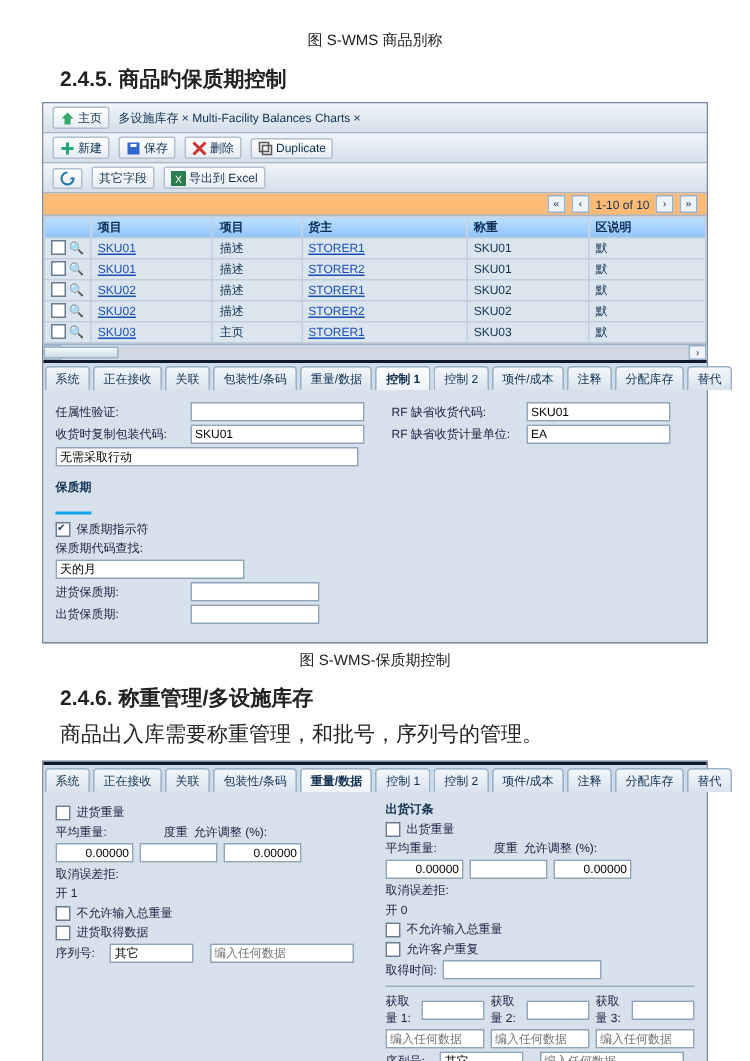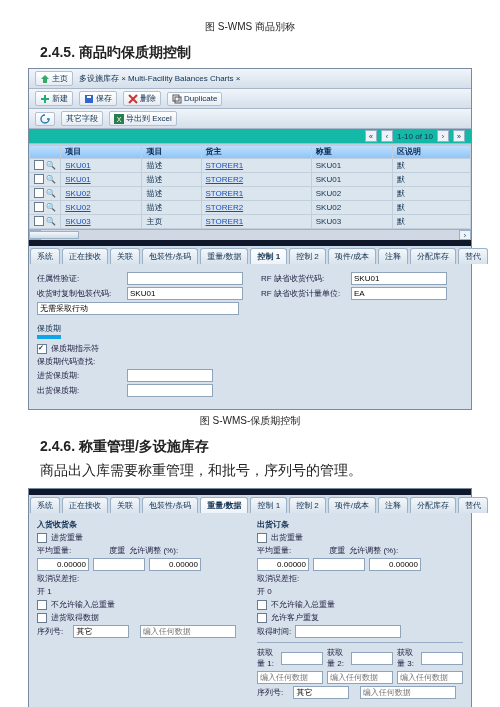--- a/index.html
+++ b/index.html
@@ -14,33 +14,33 @@
   .ico { width:10px; height:10px; display:inline-block; }
   .ico svg { width:100%; height:100%; }
   .hdr-blue { background:linear-gradient(#bfe0ff,#8ec4f8); color:#0a2a55; font-weight:bold; padding:2px 4px; border:1px solid #7aa6d6; font-size:8px; }
   .tbl { width:100%; border-collapse:collapse; }
   .tbl th { text-align:left; }
   .tbl td, .tbl th { border:1px solid #c2cedb; padding:1px 4px; white-space:nowrap; overflow:hidden; text-overflow:ellipsis; font-size:8px; }
   .tbl tr td:first-child { width:22px; }
   .chk { display:inline-block; width:8px; height:8px; border:1px solid #6b7b8f; background:#fff; vertical-align:middle; }
   .chk.on::after { content:"✔"; font-size:7px; color:#27496d; position:relative; top:-2px; left:0; }
   .link { color:#1a4eb8; text-decoration:underline; }
-  .pager { display:flex; justify-content:flex-end; align-items:center; gap:4px; padding:1px 6px; background:#14b8a6; border-bottom:1px solid #a7b6c8; font-size:8px;text-align:center; }
+  .pager { display:flex; justify-content:flex-end; align-items:center; gap:4px; padding:1px 6px; background:#fdba74; border-bottom:1px solid #a7b6c8; font-size:8px;text-align:center; }
   .arrow { display:inline-flex; width:10px; height:10px; align-items:center; justify-content:center; border:1px solid #9bb1c8; background:#eef3f9; font-size:7px; }
 
-  .tabs { display:flex; background:#cfdbe6; border-top:6px solid #0f172a; }
+  .tabs { display:flex; background:#cfdbe6; border-top:2px solid #0f172a; }
   .tab { padding:2px 6px; border:1px solid #9bb1c8; border-bottom:none; margin:2px 1px 0 1px; background:linear-gradient(#f3f7fb,#d9e3ed); font-size:8px; border-radius:3px 3px 0 0; white-space:nowrap; }
   .tab.active { background:linear-gradient(#fff,#eef3f9); font-weight:bold; }
 
   .panel { background:#d7e1eb; padding:6px 8px 10px 8px; }
   .row { display:flex; align-items:center; gap:4px; margin:2px 0; }
   .lbl { font-size:8px; color:#224; min-width:86px; }
   .lbl-sm { font-size:8px; color:#224; }
   .inp { border:1px solid #8fa4bb; background:#fff; font-size:8px; padding:1px 2px; }
-  .group-title { font-weight:normal; font-size:8px; margin:6px 0 2px 0; border-bottom:4px solid #0ea5e9; padding-bottom:1px; display:inline-block; }
+  .group-title { font-weight:bold; font-size:8px; margin:6px 0 2px 0; border-bottom:2px solid #0ea5e9; padding-bottom:11px; display:inline-block; }
   .twocol { display:flex; gap:18px; }
   .col { flex:1 1 0; }
   .hr { border:none; border-top:1px solid #99acc2; margin:4px 0; }
   .scrollbar { height:10px; background:#d0d9e3; border-top:1px solid #9bb1c8; position:relative; }
   .scrollbar .thumb { position:absolute; left:0; width:48px; top:1px; bottom:1px; background:linear-gradient(#f4f8fc,#cfdbe6); border:1px solid #9bb1c8; }
   .scrollbar .arL, .scrollbar .arR { position:absolute; top:0; bottom:0; width:10px; background:#eef3f9; border:1px solid #9bb1c8; font-size:7px; display:flex; align-items:center; justify-content:center;}
   .scrollbar .arL{left:0;} .scrollbar .arR{right:0;}
 
   .num { text-align:right; }
   .sm-inp { width:46px; }
@@ -211,20 +211,23 @@
             </div>
       </div>
     </div>
     <div class="group-title">保质期</div>
     <div class="row">
           <span class="chk on"></span>
           <span class="lbl-sm">保质期指示符</span>
         </div>
     <div class="row">
           <span class="lbl">保质期代码查找:</span>
+        </div>
+    <div class="row">
+          <input class="inp" style="width: 120px;" value="天的月">
         </div>
     <div class="row">
           <span class="lbl">进货保质期:</span>
           <input class="inp" style="width: 80px;">
         </div>
     <div class="row">
           <span class="lbl">出货保质期:</span>
           <input class="inp" style="width: 80px;">
         </div>
   </div>
@@ -246,21 +249,20 @@
     <div class="tab">控制 2</div>
     <div class="tab">项件/成本</div>
     <div class="tab">注释</div>
     <div class="tab">分配库存</div>
     <div class="tab">替代</div>
   </div>
 
   <div class="panel">
     <div class="twocol">
       <div class="col">
-        <div style="font-weight:bold">入货收货条</div>
         <div class="row">
               <span class="chk"></span>
               <span class="lbl-sm">进货重量</span>
             </div>
         <div class="row">
               <span class="lbl-sm">平均重量:</span>
               <span style="width:30px"></span>
               <span class="lbl-sm">度重</span>
               <span class="lbl-sm">   允许调整 (%):</span>
             </div>

